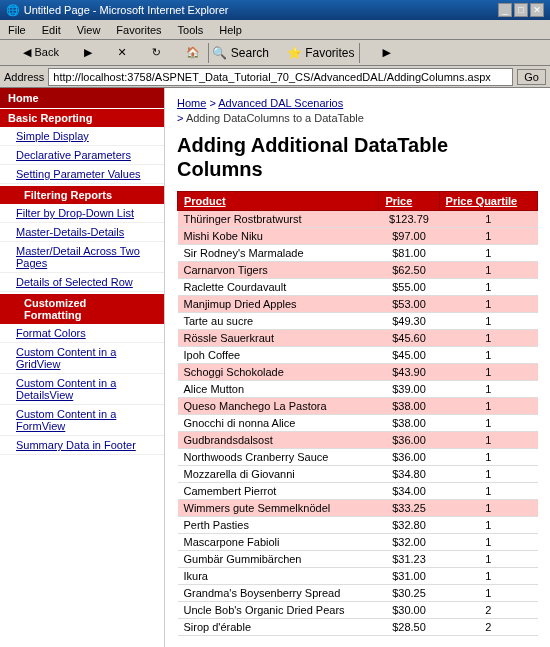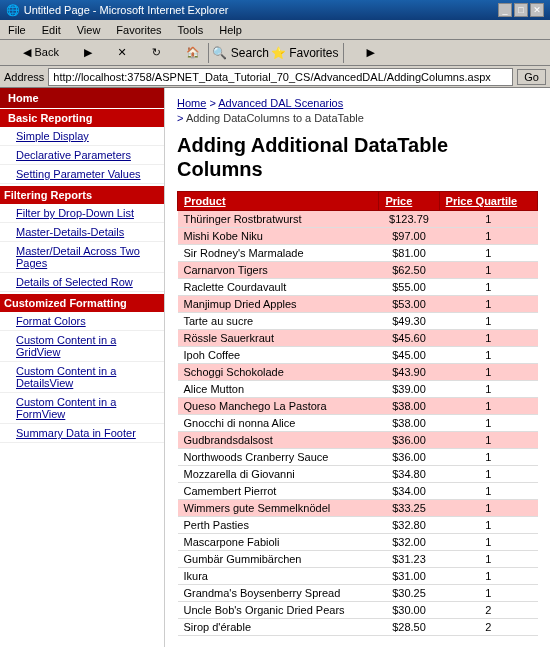--- a/index.html
+++ b/index.html
@@ -45,21 +45,21 @@
     }
     .toolbar-btn {
       background: #d4d0c8;
       border: 1px solid transparent;
       padding: 1px 3px;
       font-size: 11px;
       cursor: pointer;
       display: flex; align-items: center; margin-left: 15px;
     }
     .toolbar-separator { width: 1px; height: 20px; background: #808080; margin: 0 2px; }
-    .toolbar-search { display: flex; align-items: center; gap: 2px; }
+    .toolbar-search { display: flex; align-items: center; gap: 18px; }
 
     
     .address-bar {
       background: #d4d0c8;
       border-bottom: 1px solid #808080;
       display: flex;
       align-items: center;
       height: 22px;
       padding: 2px 4px;
       gap: 4px;
@@ -102,21 +102,21 @@
     .sidebar-item {
       padding: 3px 16px;
       color: #00008b;
       text-decoration: underline;
       cursor: pointer;
       border-bottom: 1px solid #eee;
     }
     .sidebar-subsection {
       background: #c00000;
       color: #fff;
-      padding: 3px 4px;
+      padding: 3px 24px;
       font-weight: bold;
       margin-top: 2px;
     }
 
     
     .content {
       flex: 1;
       padding: 8px 12px;
       overflow-y: auto;
       background: #fff;

